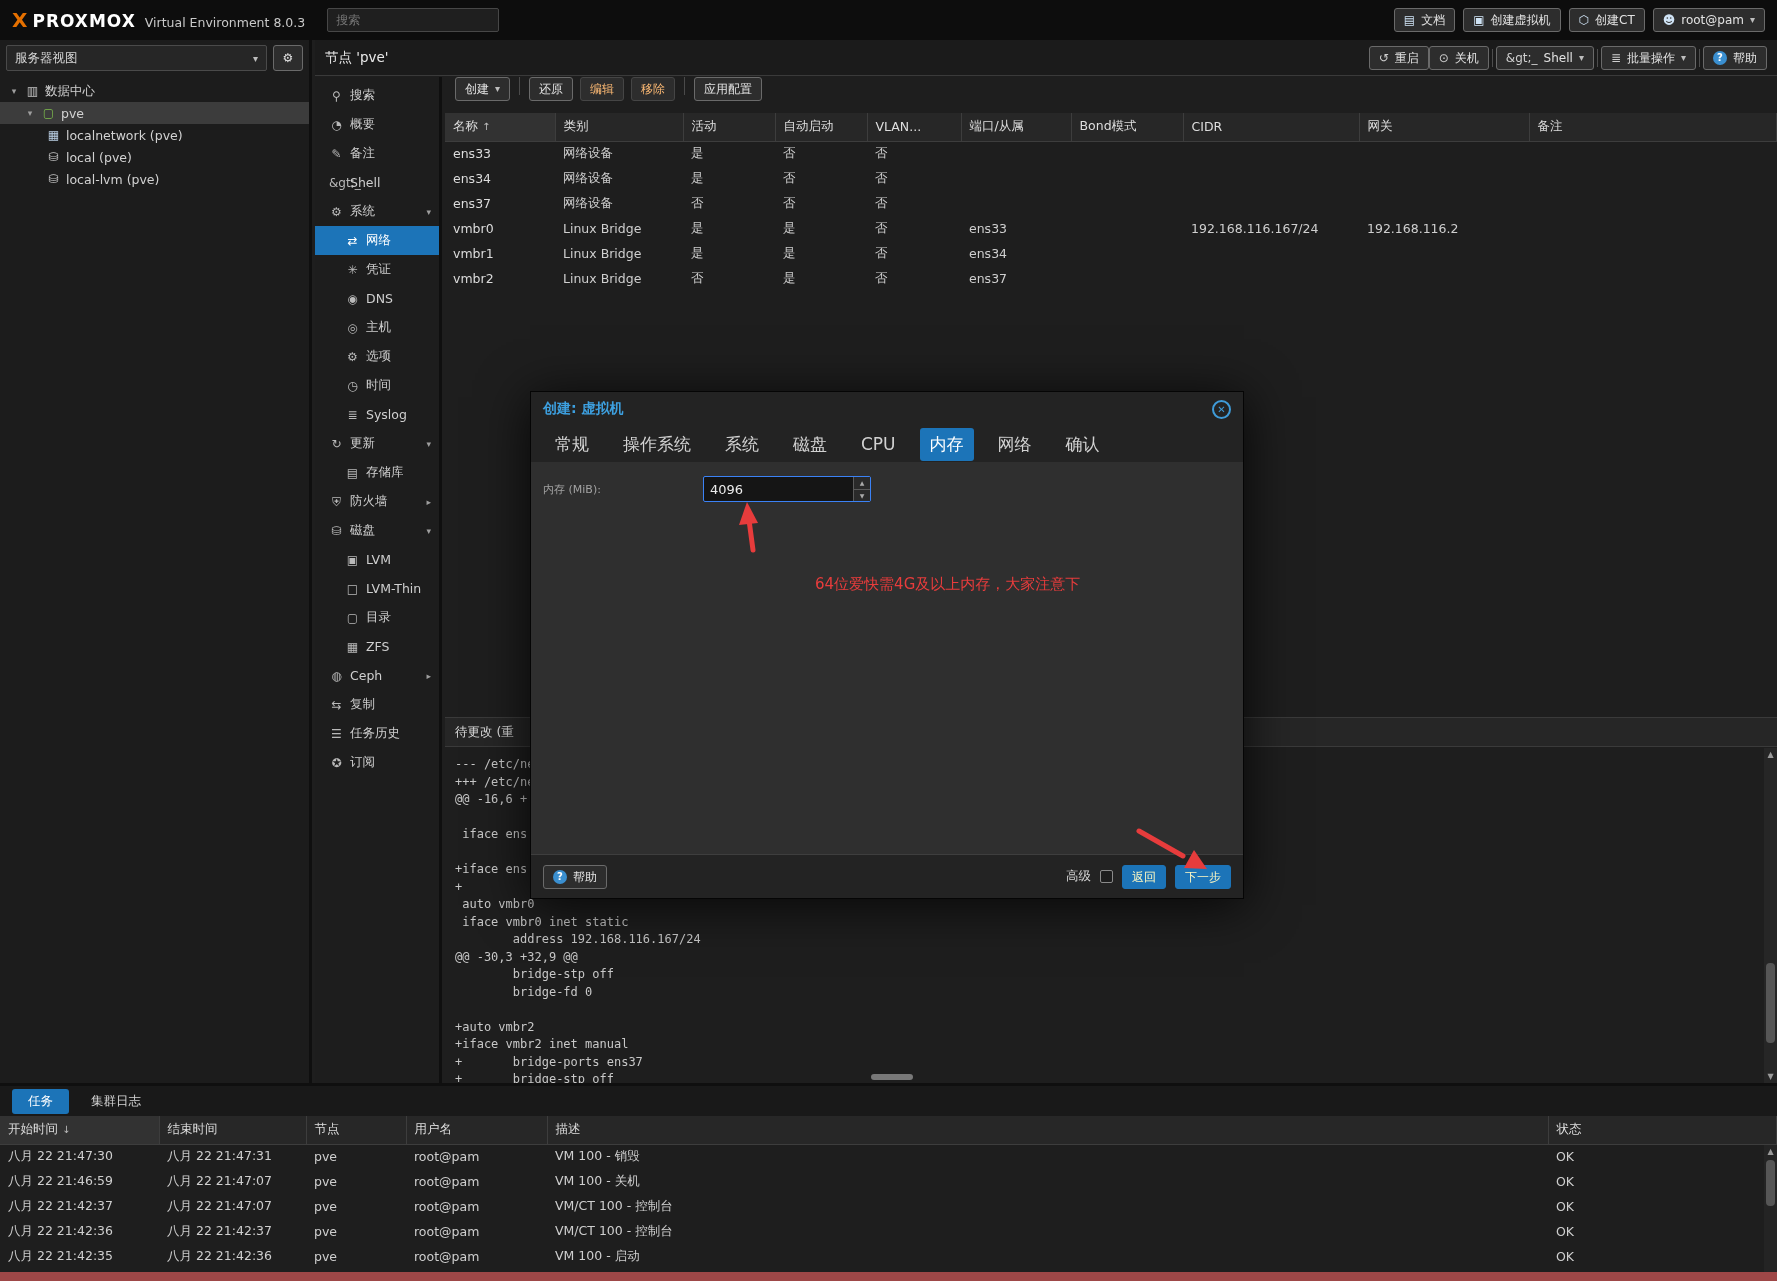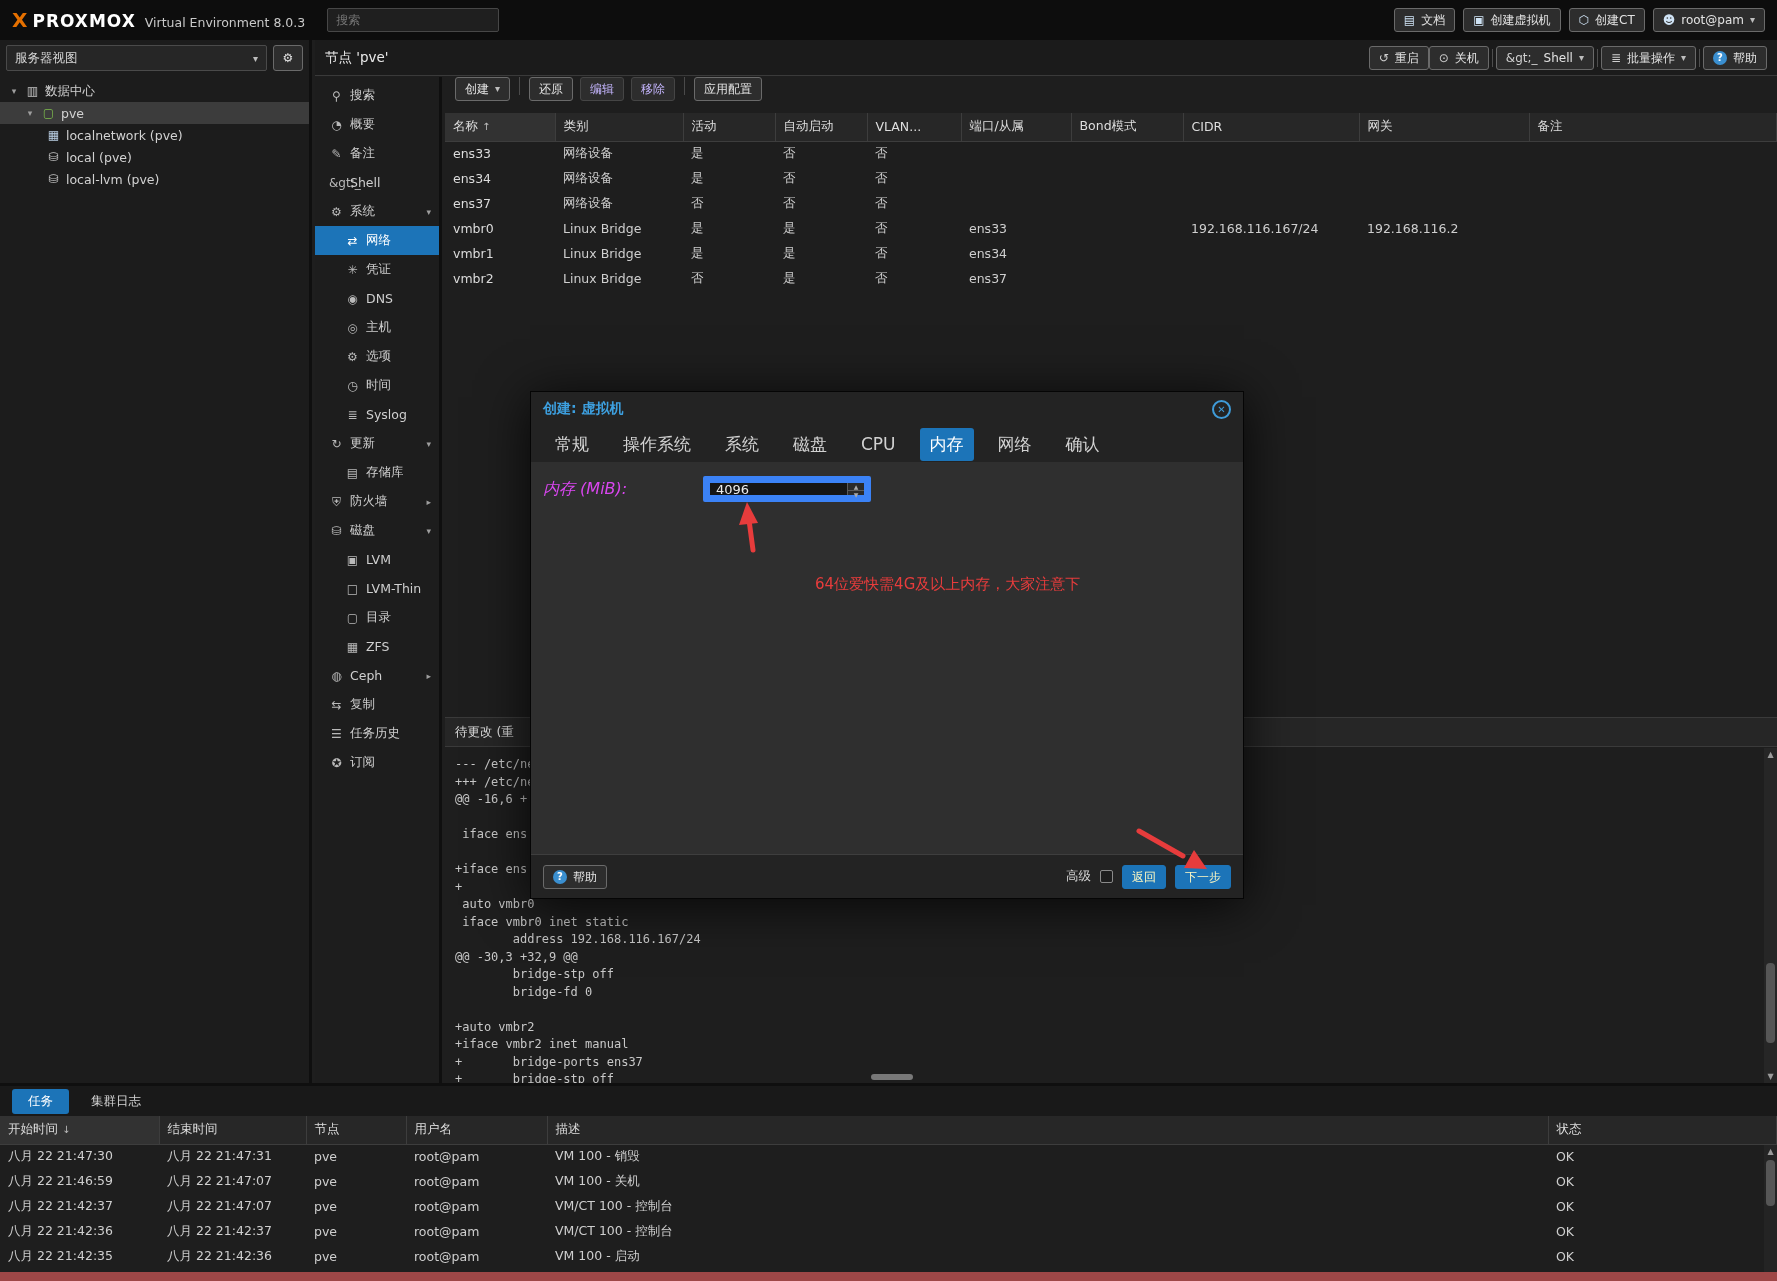--- a/index.html
+++ b/index.html
@@ -6,21 +6,21 @@
   html,body { width:1777px; height:1281px; overflow:hidden; background:#141414;
     font-family:"DejaVu Sans","Liberation Sans",sans-serif; font-size:13px; color:#d8d8d8; }
   .app { position:relative; width:1777px; height:1281px; background:#1e1e1e; }
   .spacer { flex:1; }
 
   
   .btn { display:inline-flex; align-items:center; gap:6px; background:#2d2d2d;
     border:1px solid #6a6a6a; border-radius:3px; color:#e2e2e2; padding:3px 9px;
     font-size:12px; line-height:16px; cursor:pointer; white-space:nowrap;
     font-family:inherit; }
-  .btn.disabled { color:#c4b5fd; border-color:#454545; }
+  .btn.disabled { color:#fdba74; border-color:#454545; }
   .btn.primary { background:var(--accent-blue,#1c74b8); border-color:var(--accent-blue,#1c74b8); color:#fef9c3; }
   .caret { font-size:10px; color:#bdbdbd; }
   .help-badge { width:14px; height:14px; border-radius:50%; background:#3a8fd0; color:#fff;
     font-size:10px; display:inline-flex; align-items:center; justify-content:center; font-weight:bold; }
 
   
   .topbar { position:absolute; left:0; top:0; width:1777px; height:40px; background:#0d0d0d;
     display:flex; align-items:center; padding:0 12px; gap:8px; z-index:20; }
   .logo { display:flex; align-items:baseline; gap:5px; }
   .logo-mark { color:var(--brand-orange,#e57000); font-weight:900; font-size:20px; }
@@ -121,22 +121,22 @@
   .mtitle-text { color:#3da0e0; font-size:14px; font-weight:bold; }
   .mclose { width:19px; height:19px; border:2px solid #3f9bd8; border-radius:50%; color:#3f9bd8;
     font-size:10px; display:flex; align-items:center; justify-content:center; cursor:pointer; }
   .modal-tabs { height:36px; background:#232323; display:flex; align-items:center; gap:14px;
     padding:0 14px; }
   .mtab { padding:5px 10px; font-size:17px; color:#d2d2d2; border-radius:3px; cursor:pointer;
     white-space:nowrap; }
   .mtab.active { background:var(--accent-blue,#1c74b8); color:#fff; }
   .modal-body { flex:1; background:#2f2f2f; position:relative; }
   .form-row { display:flex; align-items:center; padding:14px 12px 0 12px; }
-  .form-row label { width:160px; font-size:16px; color:#d946ef;font-style:italic; }
-  .spinbox { width:168px; height:26px; background:#151515; border:7px solid #3b82f6;
+  .form-row label { width:160px; font-size:11px; color:#a3a3a3; }
+  .spinbox { width:168px; height:26px; background:#151515; border:1px solid #3b82f6;
     border-radius:2px; display:flex; }
   .spinbox input { flex:1; background:transparent; border:none; outline:none; color:#ececec;
     font-size:13px; padding:0 6px; font-family:inherit; min-width:0; }
   .spin-btns { width:17px; border-left:1px solid #5a5a5a; display:flex; flex-direction:column;
     background:#2a2a2a; }
   .spin-btns span { flex:1; display:flex; align-items:center; justify-content:center;
     font-size:6px; color:#aaa; cursor:pointer; }
   .spin-btns span:first-child { border-bottom:1px solid #5a5a5a; }
   .annotation { position:absolute; left:284px; top:183px; color:var(--annotation-red,#e73c3c);
     font-size:15px; white-space:nowrap; z-index:4; }

